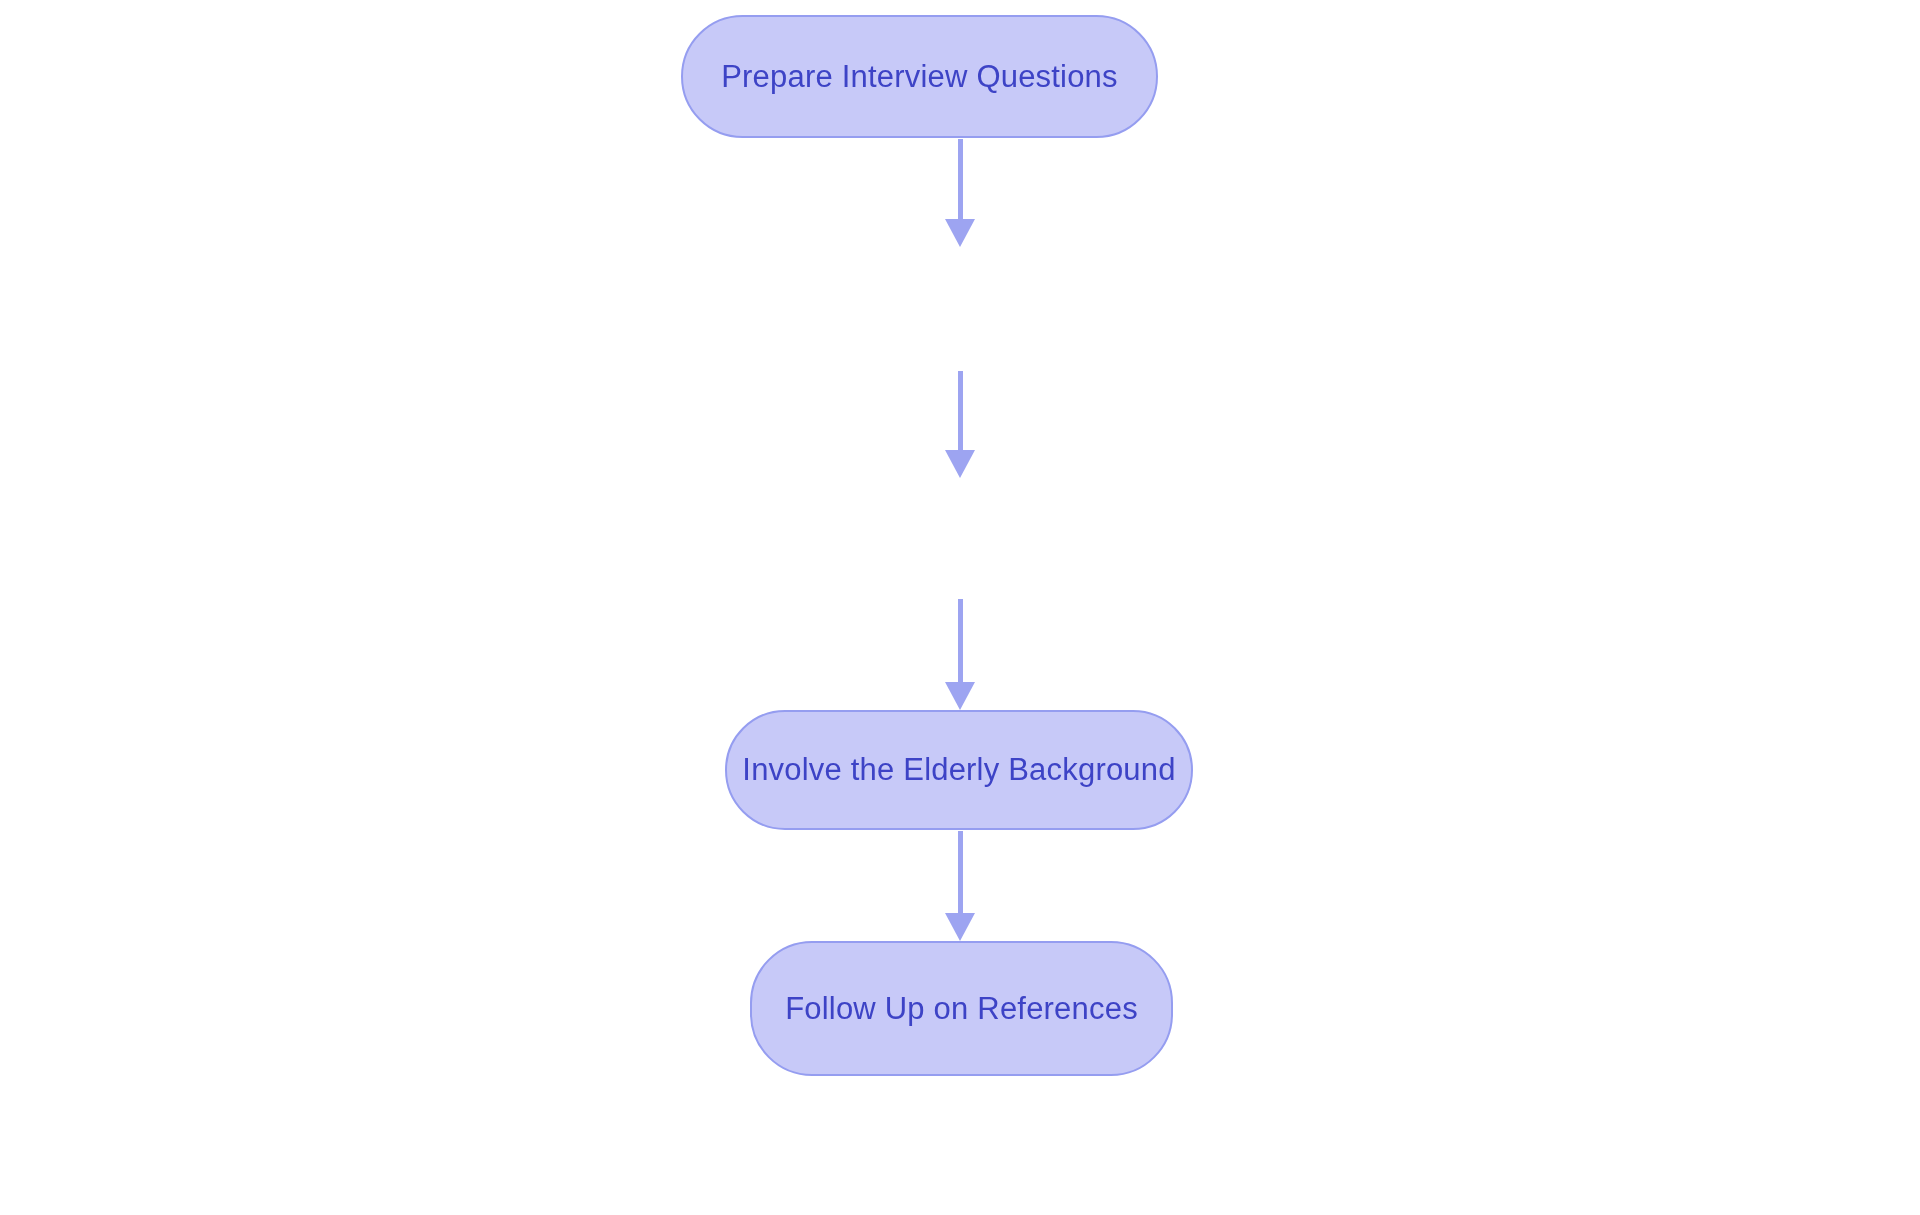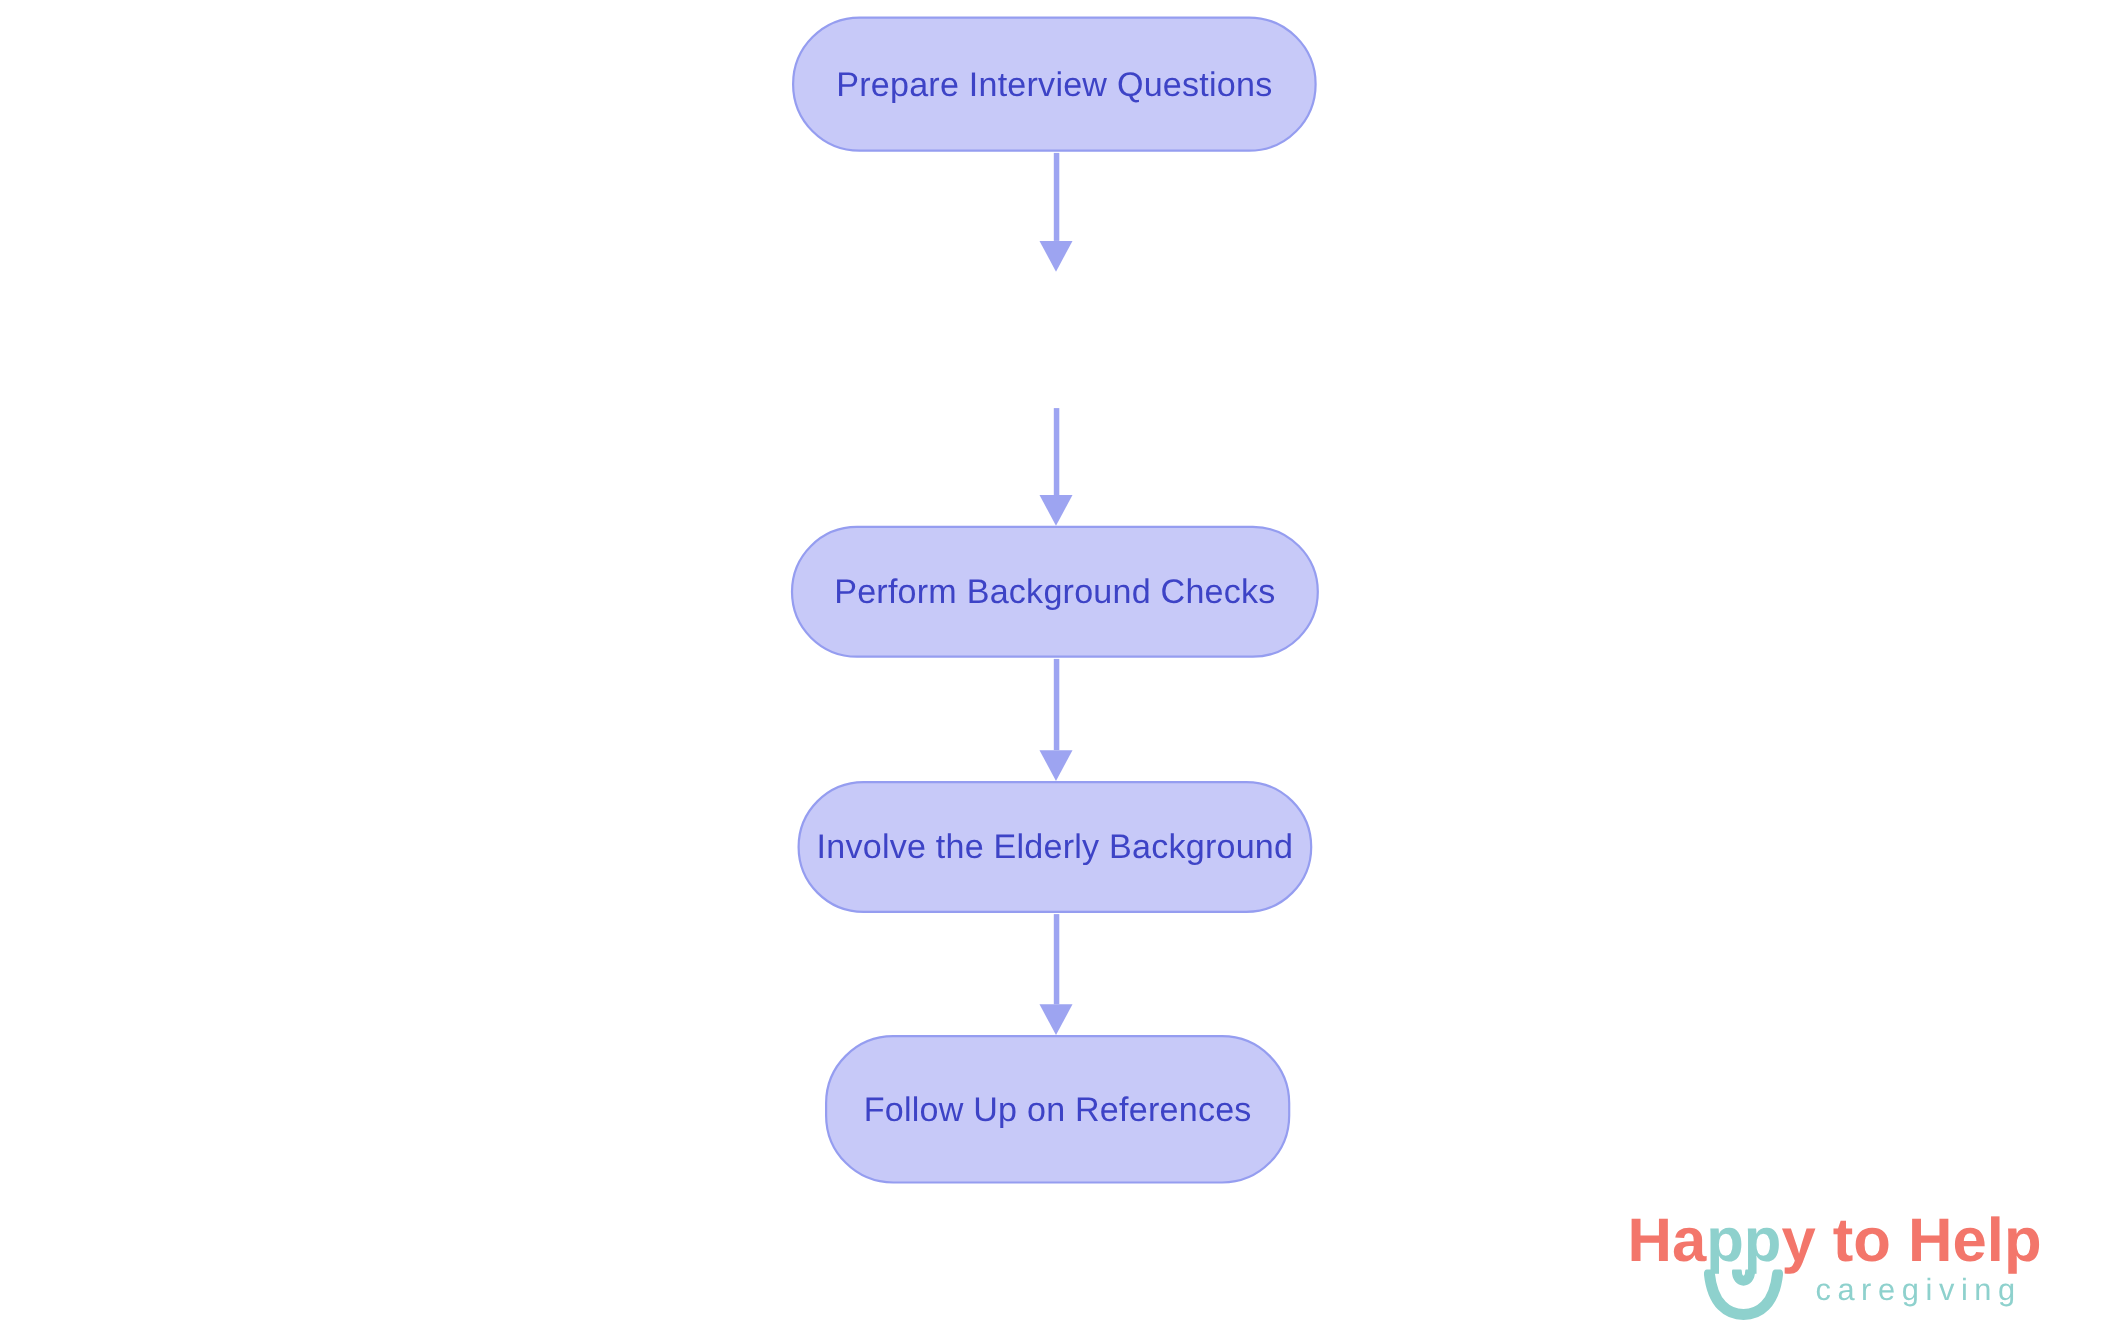--- a/index.html
+++ b/index.html
@@ -24,21 +24,21 @@
     border: 2px solid var(--node-border, #959df0);
     border-radius: 62px;
     display: flex;
     align-items: center;
     justify-content: center;
     color: var(--node-text, #3d43c6);
     font-size: 31px;
     letter-spacing: 0.2px;
     white-space: nowrap;
   }
-  .node-1 { left: 720px; top: 15px;  width: 477px; height: 123px; text-align: right; }
+  .node-1 { left: 681px; top: 15px;  width: 477px; height: 123px; text-align: right; }
   .node-2 { left: 780px; top: 247px; width: 360px; height: 123px; }
   .node-3 { left: 719px; top: 478px; width: 480px; height: 120px; }
   .node-4 { left: 725px; top: 710px; width: 468px; height: 120px; }
   .node-5 { left: 750px; top: 941px; width: 423px; height: 135px; }
 
   
   .arrow {
     position: absolute;
     left: 945px;
     width: 30px;
@@ -109,39 +109,29 @@
     <div class="arrow-line"></div>
     <div class="arrow-head"></div>
   </div>
 
 
   <div class="arrow arrow-2">
     <div class="arrow-line"></div>
     <div class="arrow-head"></div>
   </div>
 
-  <div class="node node-3">Perform Background Checks</div>
 
   <div class="arrow arrow-3">
     <div class="arrow-line"></div>
     <div class="arrow-head"></div>
   </div>
 
   <div class="node node-4">Involve the Elderly Background</div>
 
   <div class="arrow arrow-4">
     <div class="arrow-line"></div>
     <div class="arrow-head"></div>
   </div>
 
   <div class="node node-5">Follow Up on References</div>
 
-  <div class="logo">
-    <div class="brand">
-      <span class="seg" style="color: rgb(243, 118, 107);">Ha</span><span class="pp-wrap"><span class="seg" style="color: rgb(142, 209, 205);">pp</span><svg class="smile-svg" viewBox="0 0 72 46" fill="none" xmlns="http://www.w3.org/2000/svg">
-            <path class="smiley-stroke" d="M30 2 C 30 13, 42 13, 42 2" stroke="#8ed1cd" stroke-width="9" stroke-linecap="round" fill="none"></path>
-            <path class="smiley-stroke" d="M5 4 C 8 32, 22 41, 36 41 C 50 41, 64 32, 67 4" stroke="#8ed1cd" stroke-width="10" stroke-linecap="round" fill="none"></path>
-          </svg></span><span class="seg" style="color: rgb(243, 118, 107);">y to Help</span>
-    </div>
-    <div class="tagline" style="color: rgb(142, 209, 205);">caregiving</div>
-  </div>
 
 </div>
 
 </body></html>

